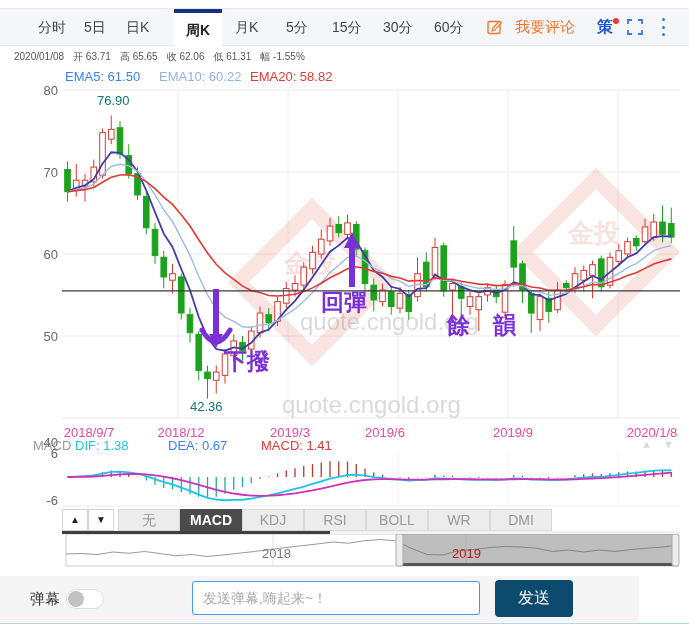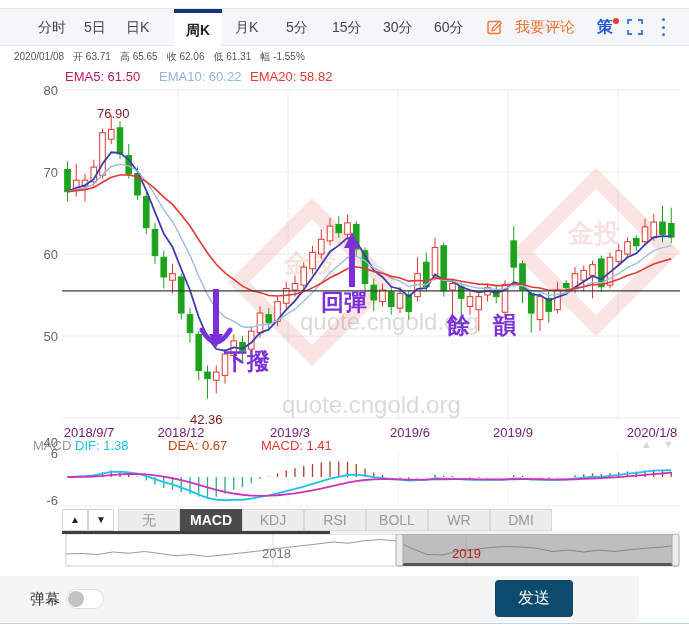--- a/index.html
+++ b/index.html
@@ -21,36 +21,36 @@
   #more-btn{position:absolute;left:659px;top:9px;width:8px;height:18px;cursor:pointer;
             display:flex;flex-direction:column;justify-content:space-between;align-items:center;}
   #more-btn i{width:3px;height:3px;border-radius:50%;background:#3a7bd5;}
   
   #quote-row{position:absolute;left:14px;top:50px;font-size:10px;color:#555;white-space:nowrap;}
   #quote-row span{margin-right:9px;}
   #ema-row{position:absolute;left:0;top:69px;font-size:13px;white-space:nowrap;}
   #ema-row span{position:absolute;top:0;}
   
   .ytick{position:absolute;width:34px;text-align:right;font-size:13px;color:#666;}
-  .xlabel{position:absolute;font-size:13px;color:#701a75;transform:translateX(-50%);white-space:nowrap;}
+  .xlabel{position:absolute;font-size:13px;color:#ec4899;transform:translateX(-50%);white-space:nowrap;}
   
   #macd-row{position:absolute;top:438px;left:0;width:689px;height:16px;font-size:13px;}
   #macd-row .lbl{position:absolute;top:0;white-space:nowrap;}
   
   #ind-strip{position:absolute;left:62px;top:509px;width:618px;height:22px;background:#fff;}
   .ind-arrow{position:absolute;top:0;width:26px;height:22px;background:#fff;border:1px solid #d4d4d4;
              box-sizing:border-box;text-align:center;line-height:20px;font-size:10px;color:#222;cursor:pointer;}
   .ind-tab{position:absolute;top:0;width:62px;height:22px;background:#ececec;border:1px solid #d9d9d9;
            box-sizing:border-box;text-align:center;line-height:20px;font-size:14px;color:#999;cursor:pointer;}
   .ind-tab.active{background:#4b4b4b;color:#fff;border-color:#4b4b4b;font-weight:bold;}
   #ind-scroll-track{position:absolute;left:62px;top:531px;width:618px;height:3px;background:#f2f2f2;}
   #ind-scroll-thumb{position:absolute;left:0;top:0;width:268px;height:3px;background:#3f3f3f;cursor:pointer;}
   
   .anno{position:absolute;font-size:23px;font-weight:bold;color:#7b2fd9;white-space:pre;line-height:1;}
-  .pricetag{position:absolute;font-size:13px;color:#7f1d1d;margin-top:13px;}
+  .pricetag{position:absolute;font-size:13px;color:#0f766e;}
   
   #danmaku-bar{position:absolute;left:0;top:576px;width:639px;height:46px;background:#f5f5f5;}
   #danmaku-label{position:absolute;left:30px;top:14px;font-size:15px;color:#333;}
   #danmaku-toggle{position:absolute;left:66px;top:13px;width:38px;height:20px;border:1px solid #ddd;
                   border-radius:11px;background:#fff;cursor:pointer;box-sizing:border-box;}
   #danmaku-knob{position:absolute;left:1px;top:1px;width:16px;height:16px;border-radius:50%;background:#c2c2c2;}
   #danmaku-input{position:absolute;left:192px;top:5px;width:288px;height:34px;border:1px solid #4a97ee;
                  border-radius:3px;font-size:14px;padding:0 10px;color:#333;outline:none;box-sizing:border-box;
                  font-family:"Liberation Sans",sans-serif;}
   #danmaku-input::placeholder{color:#aaa;}
@@ -94,37 +94,37 @@
         <i></i>
         <i></i>
       </div>
   </div>
 
   <div id="quote-row">
     <span>2020/01/08</span><span id="quote-fields"><span>开 63.71</span><span>高 65.65</span><span>收 62.06</span><span>低 61.31</span><span>幅 -1.55%</span></span>
   </div>
 
   <div id="ema-row">
-      <span style="left: 65px; color: #be185d;">EMA5: 61.50</span>
+      <span style="left: 65px; color: #3b82f6;">EMA5: 61.50</span>
       <span style="left: 159px; color: rgb(143, 180, 227);">EMA10: 60.22</span>
       <span style="left: 250px; color: rgb(226, 58, 50);">EMA20: 58.82</span>
     </div>
 
   <div id="yticks">
       <div class="ytick" style="left: 24px; top: 83px;">80</div>
       <div class="ytick" style="left: 24px; top: 165px;">70</div>
       <div class="ytick" style="left: 24px; top: 247px;">60</div>
       <div class="ytick" style="left: 24px; top: 329px;">50</div>
       <div class="ytick" style="left: 24px; top: 411px; margin-top: 24px;">40</div>
     </div>
   <div id="xlabels">
       <div class="xlabel" style="left: 89px; top: 425px;">2018/9/7</div>
       <div class="xlabel" style="left: 181px; top: 425px;">2018/12</div>
       <div class="xlabel" style="left: 290px; top: 425px;">2019/3</div>
-      <div class="xlabel" style="left: 410px; top: 425px;">2019/6</div>
+      <div class="xlabel" style="left: 385px; top: 425px;">2019/6</div>
       <div class="xlabel" style="left: 513px; top: 425px;">2019/9</div>
       <div class="xlabel" style="left: 652px; top: 425px;">2020/1/8</div>
     </div>
 
   <svg id="chart-svg" class="abs" style="left:0;top:0;" width="689" height="636" viewBox="0 0 689 636">
       <line x1="62" y1="90" x2="680" y2="90" stroke="#ececec" stroke-width="1"></line>
       <line x1="62" y1="172" x2="680" y2="172" stroke="#ececec" stroke-width="1"></line>
       <line x1="62" y1="254" x2="680" y2="254" stroke="#ececec" stroke-width="1"></line>
       <line x1="62" y1="336" x2="680" y2="336" stroke="#ececec" stroke-width="1"></line>
       <line x1="62" y1="418" x2="680" y2="418" stroke="#ececec" stroke-width="1"></line>
@@ -392,21 +392,21 @@
 
   <div id="annos">
       <div class="anno" style="left: 224px; top: 350px;">下撥</div>
       <div class="anno" style="left: 321px; top: 291px;">回彈</div>
       <div class="anno" style="left: 447px; top: 314px;">餘　韻</div>
     </div>
 
   <div id="macd-row">
     <span class="lbl" style="left:33px;color:#999;">MACD</span>
     <span class="lbl" style="left:75px;color:#1ec3e8;text-align:right;">DIF: 1.38</span>
-    <span class="lbl" style="left:168px;color:#c2410c;">DEA: 0.67</span>
+    <span class="lbl" style="left:168px;color:#3b82f6;">DEA: 0.67</span>
     <span class="lbl" style="left:261px;color:#e23a32;">MACD: 1.41</span>
     <span class="lbl" style="left:641px;color:#d9d9d9;font-size:11px;">▲</span>
     <span class="lbl" style="left:663px;color:#d9d9d9;font-size:11px;">▼</span>
   </div>
   <div id="macd-yticks">
       <div class="ytick" style="left: 24px; top: 446px;">6</div>
       <div class="ytick" style="left: 24px; top: 493px;">-6</div>
     </div>
 
   <div id="ind-strip">
@@ -427,17 +427,18 @@
   <div id="nav-labels">
       <div class="xlabel" style="left: 262px; top: 546px; color: rgb(119, 119, 119); transform: none;">2018</div>
       <div class="xlabel" style="left: 452px; top: 546px; color: #b91c1c; transform: none;">2019</div>
     </div>
 
   <div id="danmaku-bar">
     <span id="danmaku-label">弹幕</span>
     <div id="danmaku-toggle">
       <div id="danmaku-knob"></div>
     </div>
+    <input id="danmaku-input" type="text" placeholder="发送弹幕,嗨起来~！" style="">
     <button id="send-btn">发送</button>
   </div>
   <div id="bottom-divider"></div>
 
 </div>
 
 </body></html>

